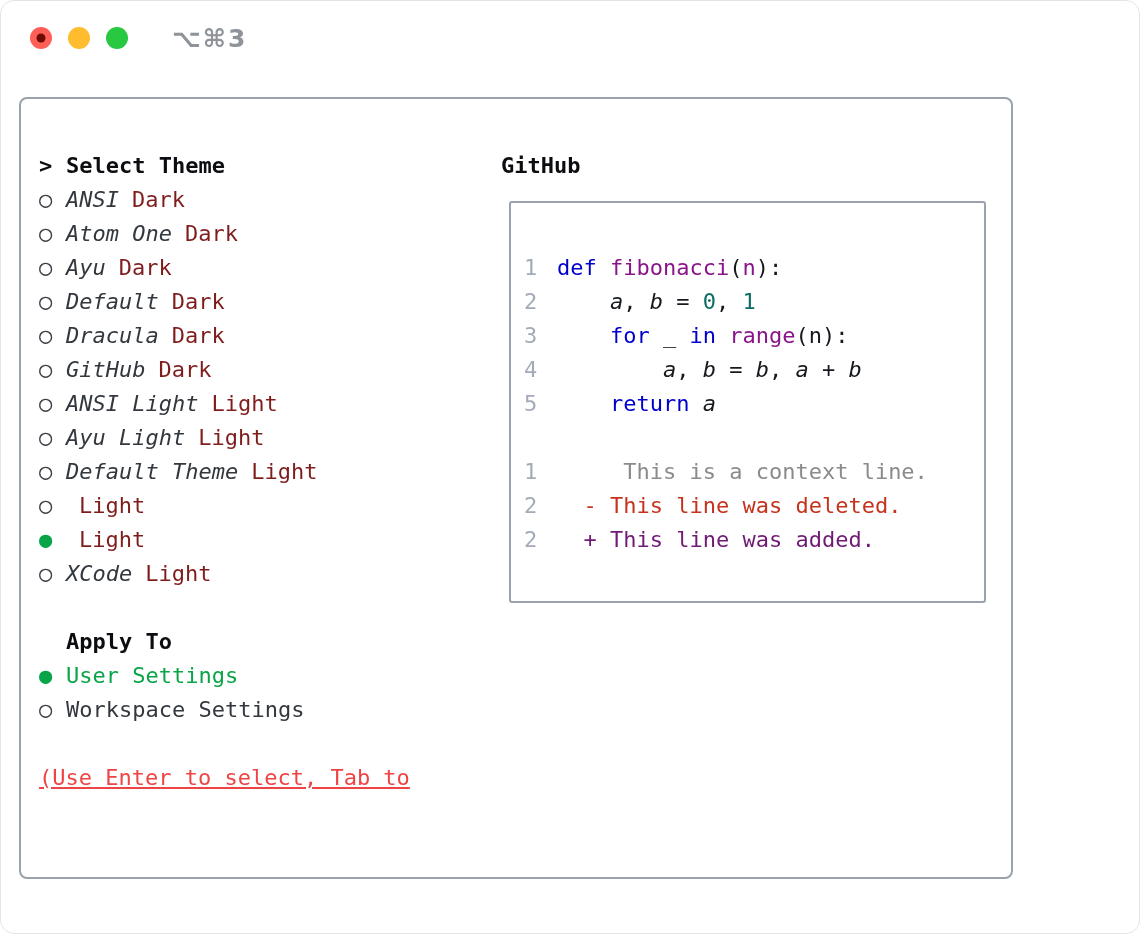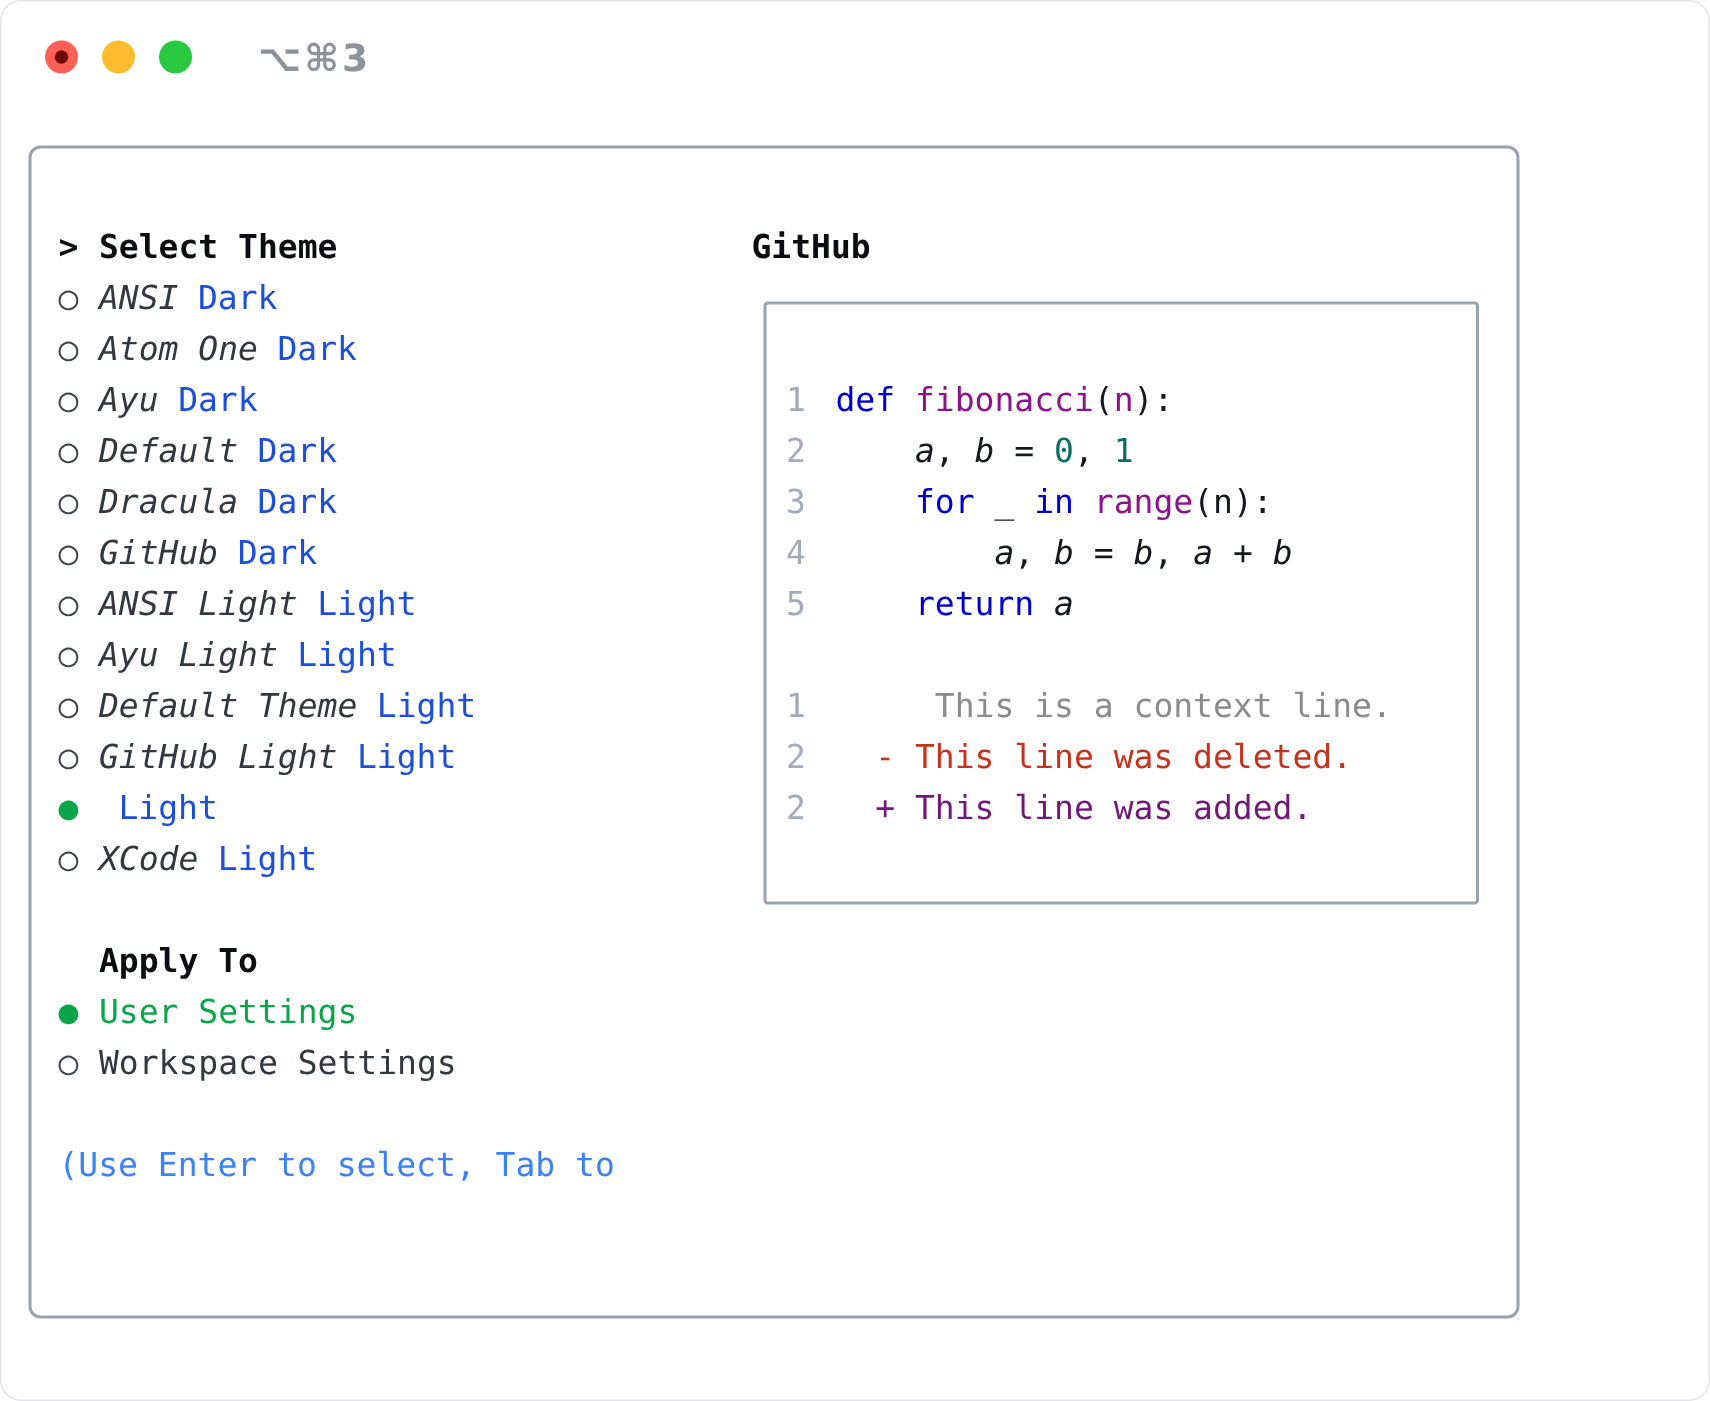--- a/index.html
+++ b/index.html
@@ -57,28 +57,28 @@
   .right-col { flex: 1; }
 
   .row { display: flex; align-items: baseline; height: 34px; white-space: pre; }
   .prefix {
     display: inline-block; width: 27px; flex: none;
     color: #3c4148;
   }
   .hdr { font-weight: bold; color: #0b0d10; }
   .list-header .prefix { font-weight: bold; color: #0b0d10; }
   .tname { color: #33383f; font-style: italic; }
-  .variant { color: #1d4ed8; margin-left: 13px; text-align: center; }
+  .variant { color: #7f1d1d; margin-left: 13px; text-align: center; }
   .theme-item.sel .prefix { color: #0aa548; }
   .theme-item.sel .tname  { color: #0aa548; }
   .apply-item .aname { color: #33383f; }
   .apply-item.sel .prefix,
   .apply-item.sel .aname { color: #0aa548; }
   .spacer { height: 34px; }
-  .help { color: #3b82f6; }
+  .help { color: #ef4444; text-decoration: underline; }
   .help div { height: 34px; white-space: pre; }
 
   
   .preview-header {
     height: 34px; font-weight: bold; color: #0b0d10;
   }
   .preview-box {
     margin-top: 18px; margin-left: 8px;
     width: 477px; height: 402px;
     border: 2px solid #9aa3ad; border-radius: 3px;
@@ -127,21 +127,21 @@
       <div id="theme-list">
           <div class="row theme-item"><span class="prefix">○</span><span class="tname">ANSI</span><span class="variant">Dark</span></div>
           <div class="row theme-item"><span class="prefix">○</span><span class="tname">Atom One</span><span class="variant">Dark</span></div>
           <div class="row theme-item"><span class="prefix">○</span><span class="tname">Ayu</span><span class="variant">Dark</span></div>
           <div class="row theme-item"><span class="prefix">○</span><span class="tname">Default</span><span class="variant">Dark</span></div>
           <div class="row theme-item"><span class="prefix">○</span><span class="tname">Dracula</span><span class="variant">Dark</span></div>
           <div class="row theme-item"><span class="prefix">○</span><span class="tname">GitHub</span><span class="variant">Dark</span></div>
           <div class="row theme-item"><span class="prefix">○</span><span class="tname">ANSI Light</span><span class="variant">Light</span></div>
           <div class="row theme-item"><span class="prefix">○</span><span class="tname">Ayu Light</span><span class="variant">Light</span></div>
           <div class="row theme-item"><span class="prefix">○</span><span class="tname">Default Theme</span><span class="variant">Light</span></div>
-          <div class="row theme-item"><span class="prefix">○</span><span class="tname">GitHub Light</span><span class="variant">Light</span></div>
+          <div class="row theme-item"><span class="prefix">○</span><span class="variant">Light</span></div>
           <div class="row theme-item sel"><span class="prefix">●</span><span class="variant">Light</span></div>
           <div class="row theme-item"><span class="prefix">○</span><span class="tname">XCode</span><span class="variant">Light</span></div>
         </div>
 
       <div class="spacer"></div>
 
       <div class="row list-header">
         <span class="prefix"></span>
         <span class="hdr">Apply To</span>
       </div>

